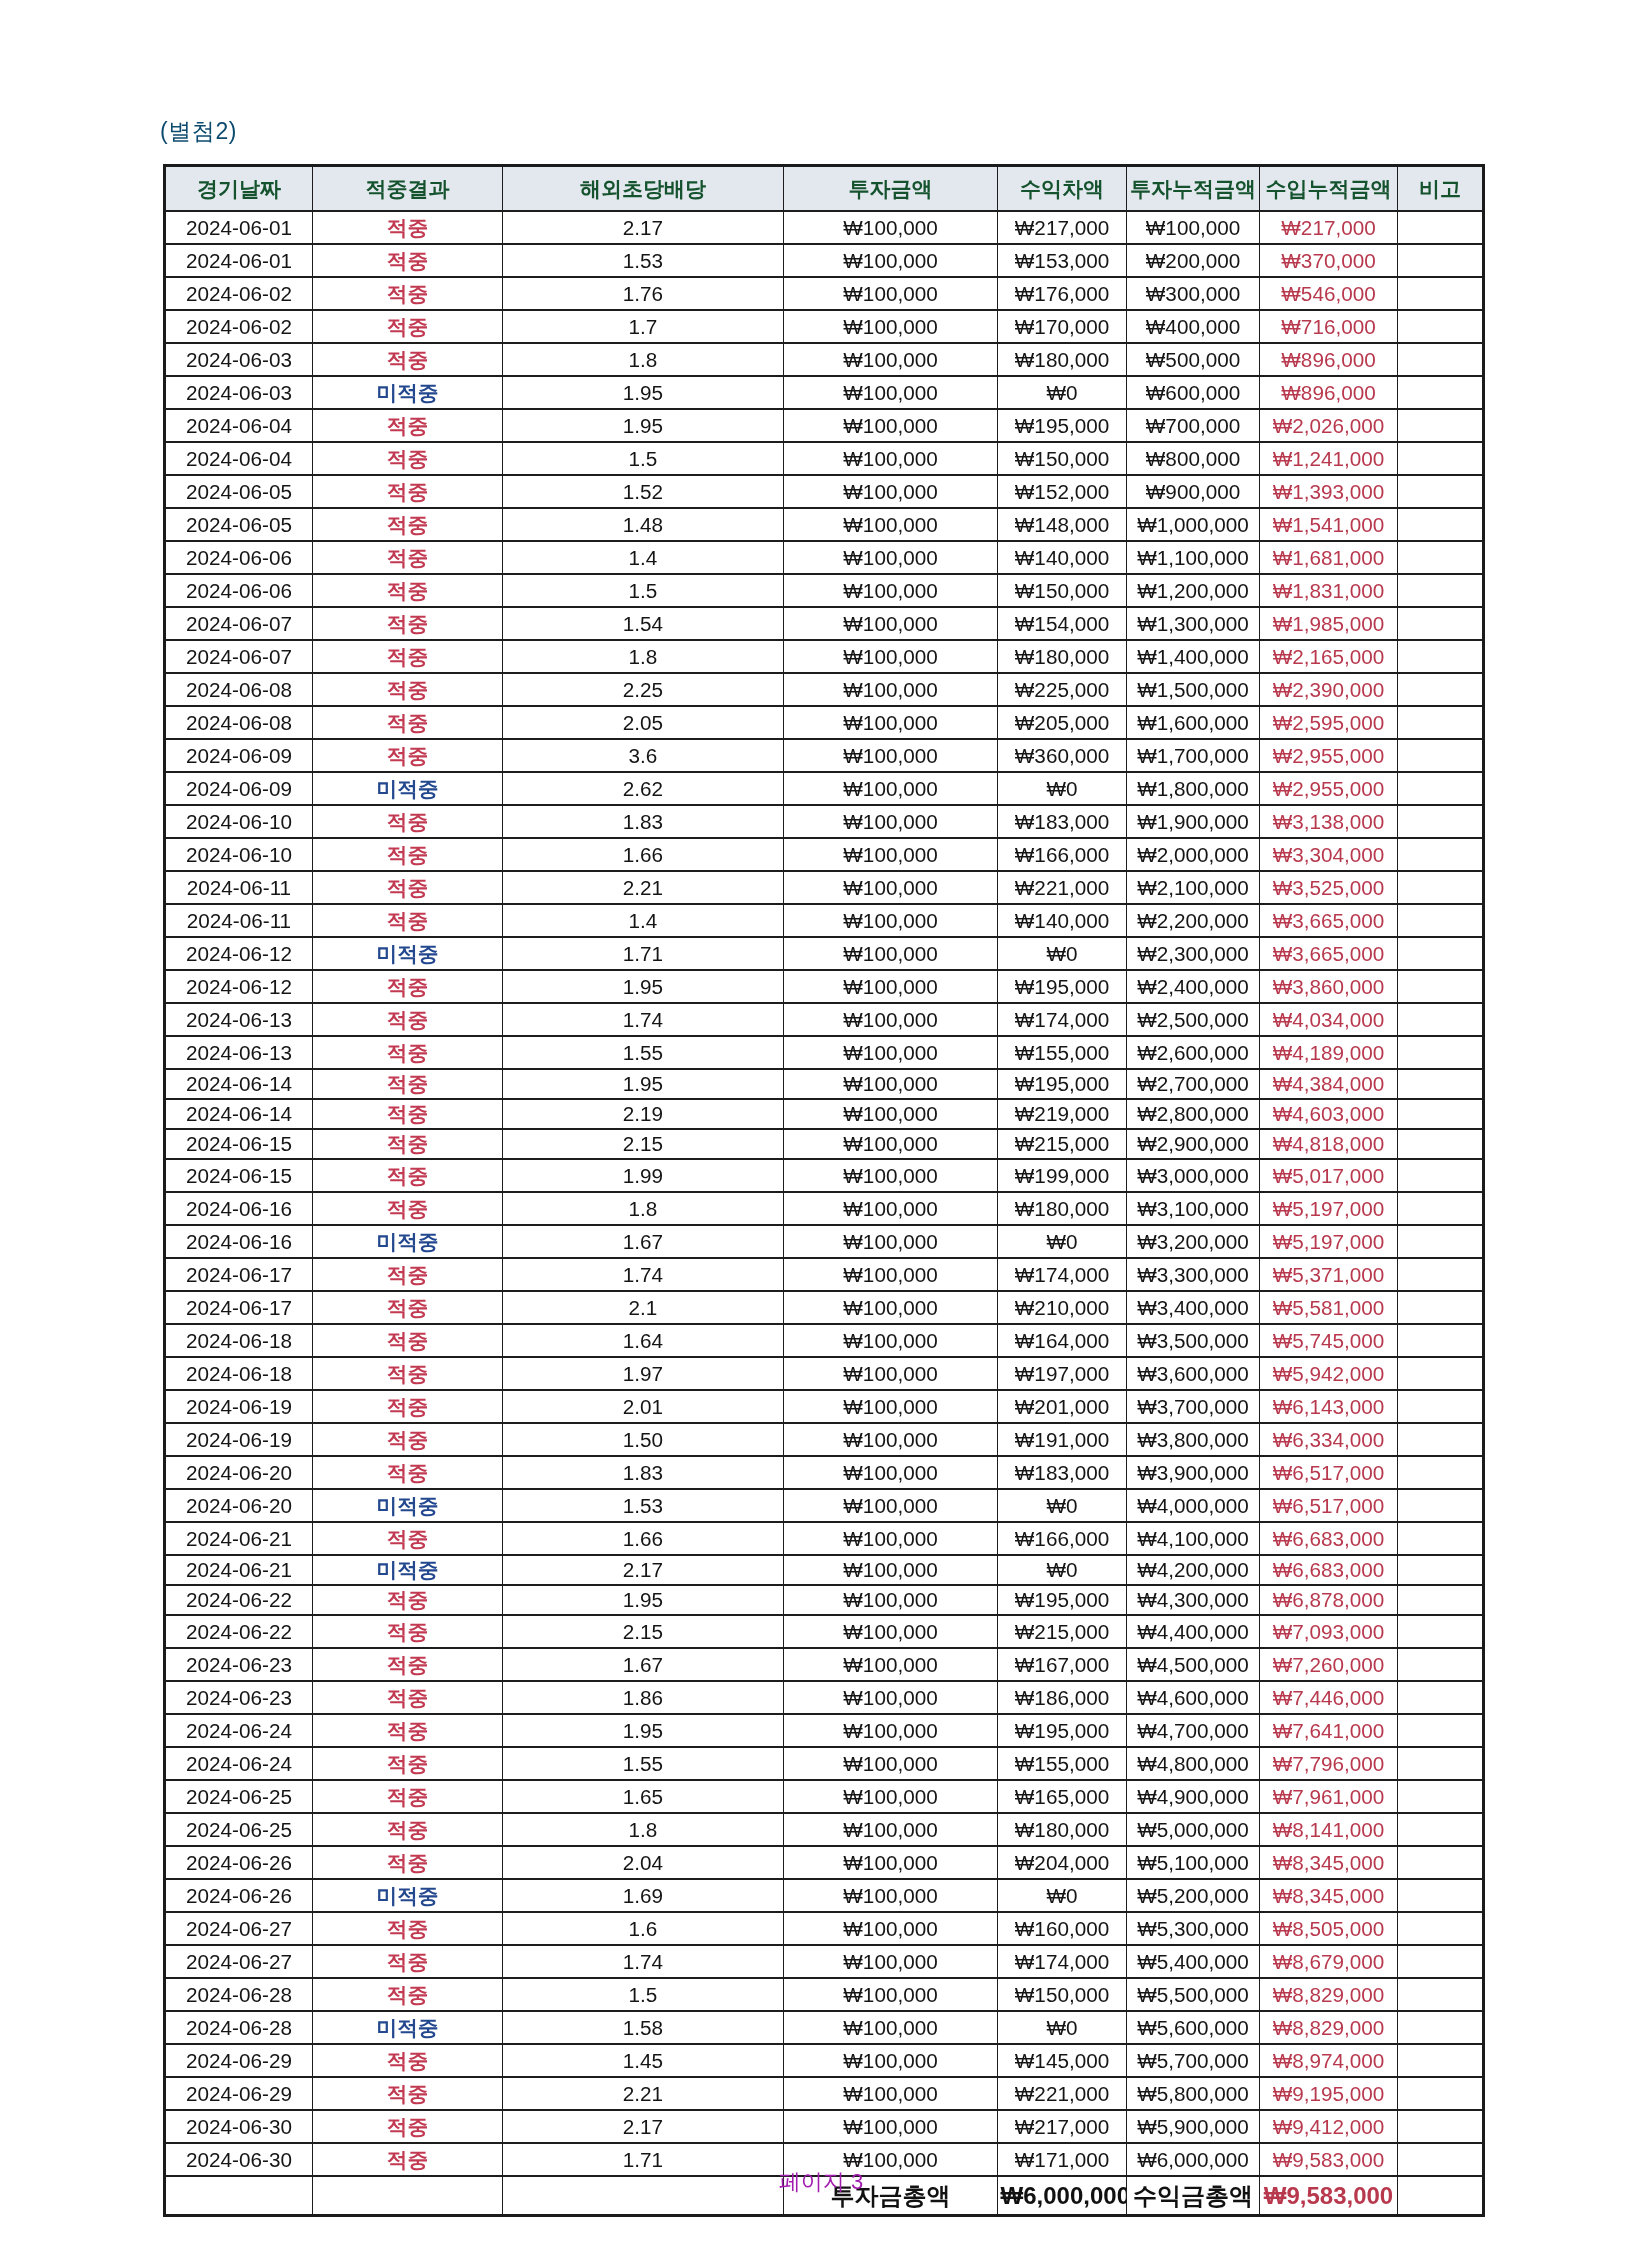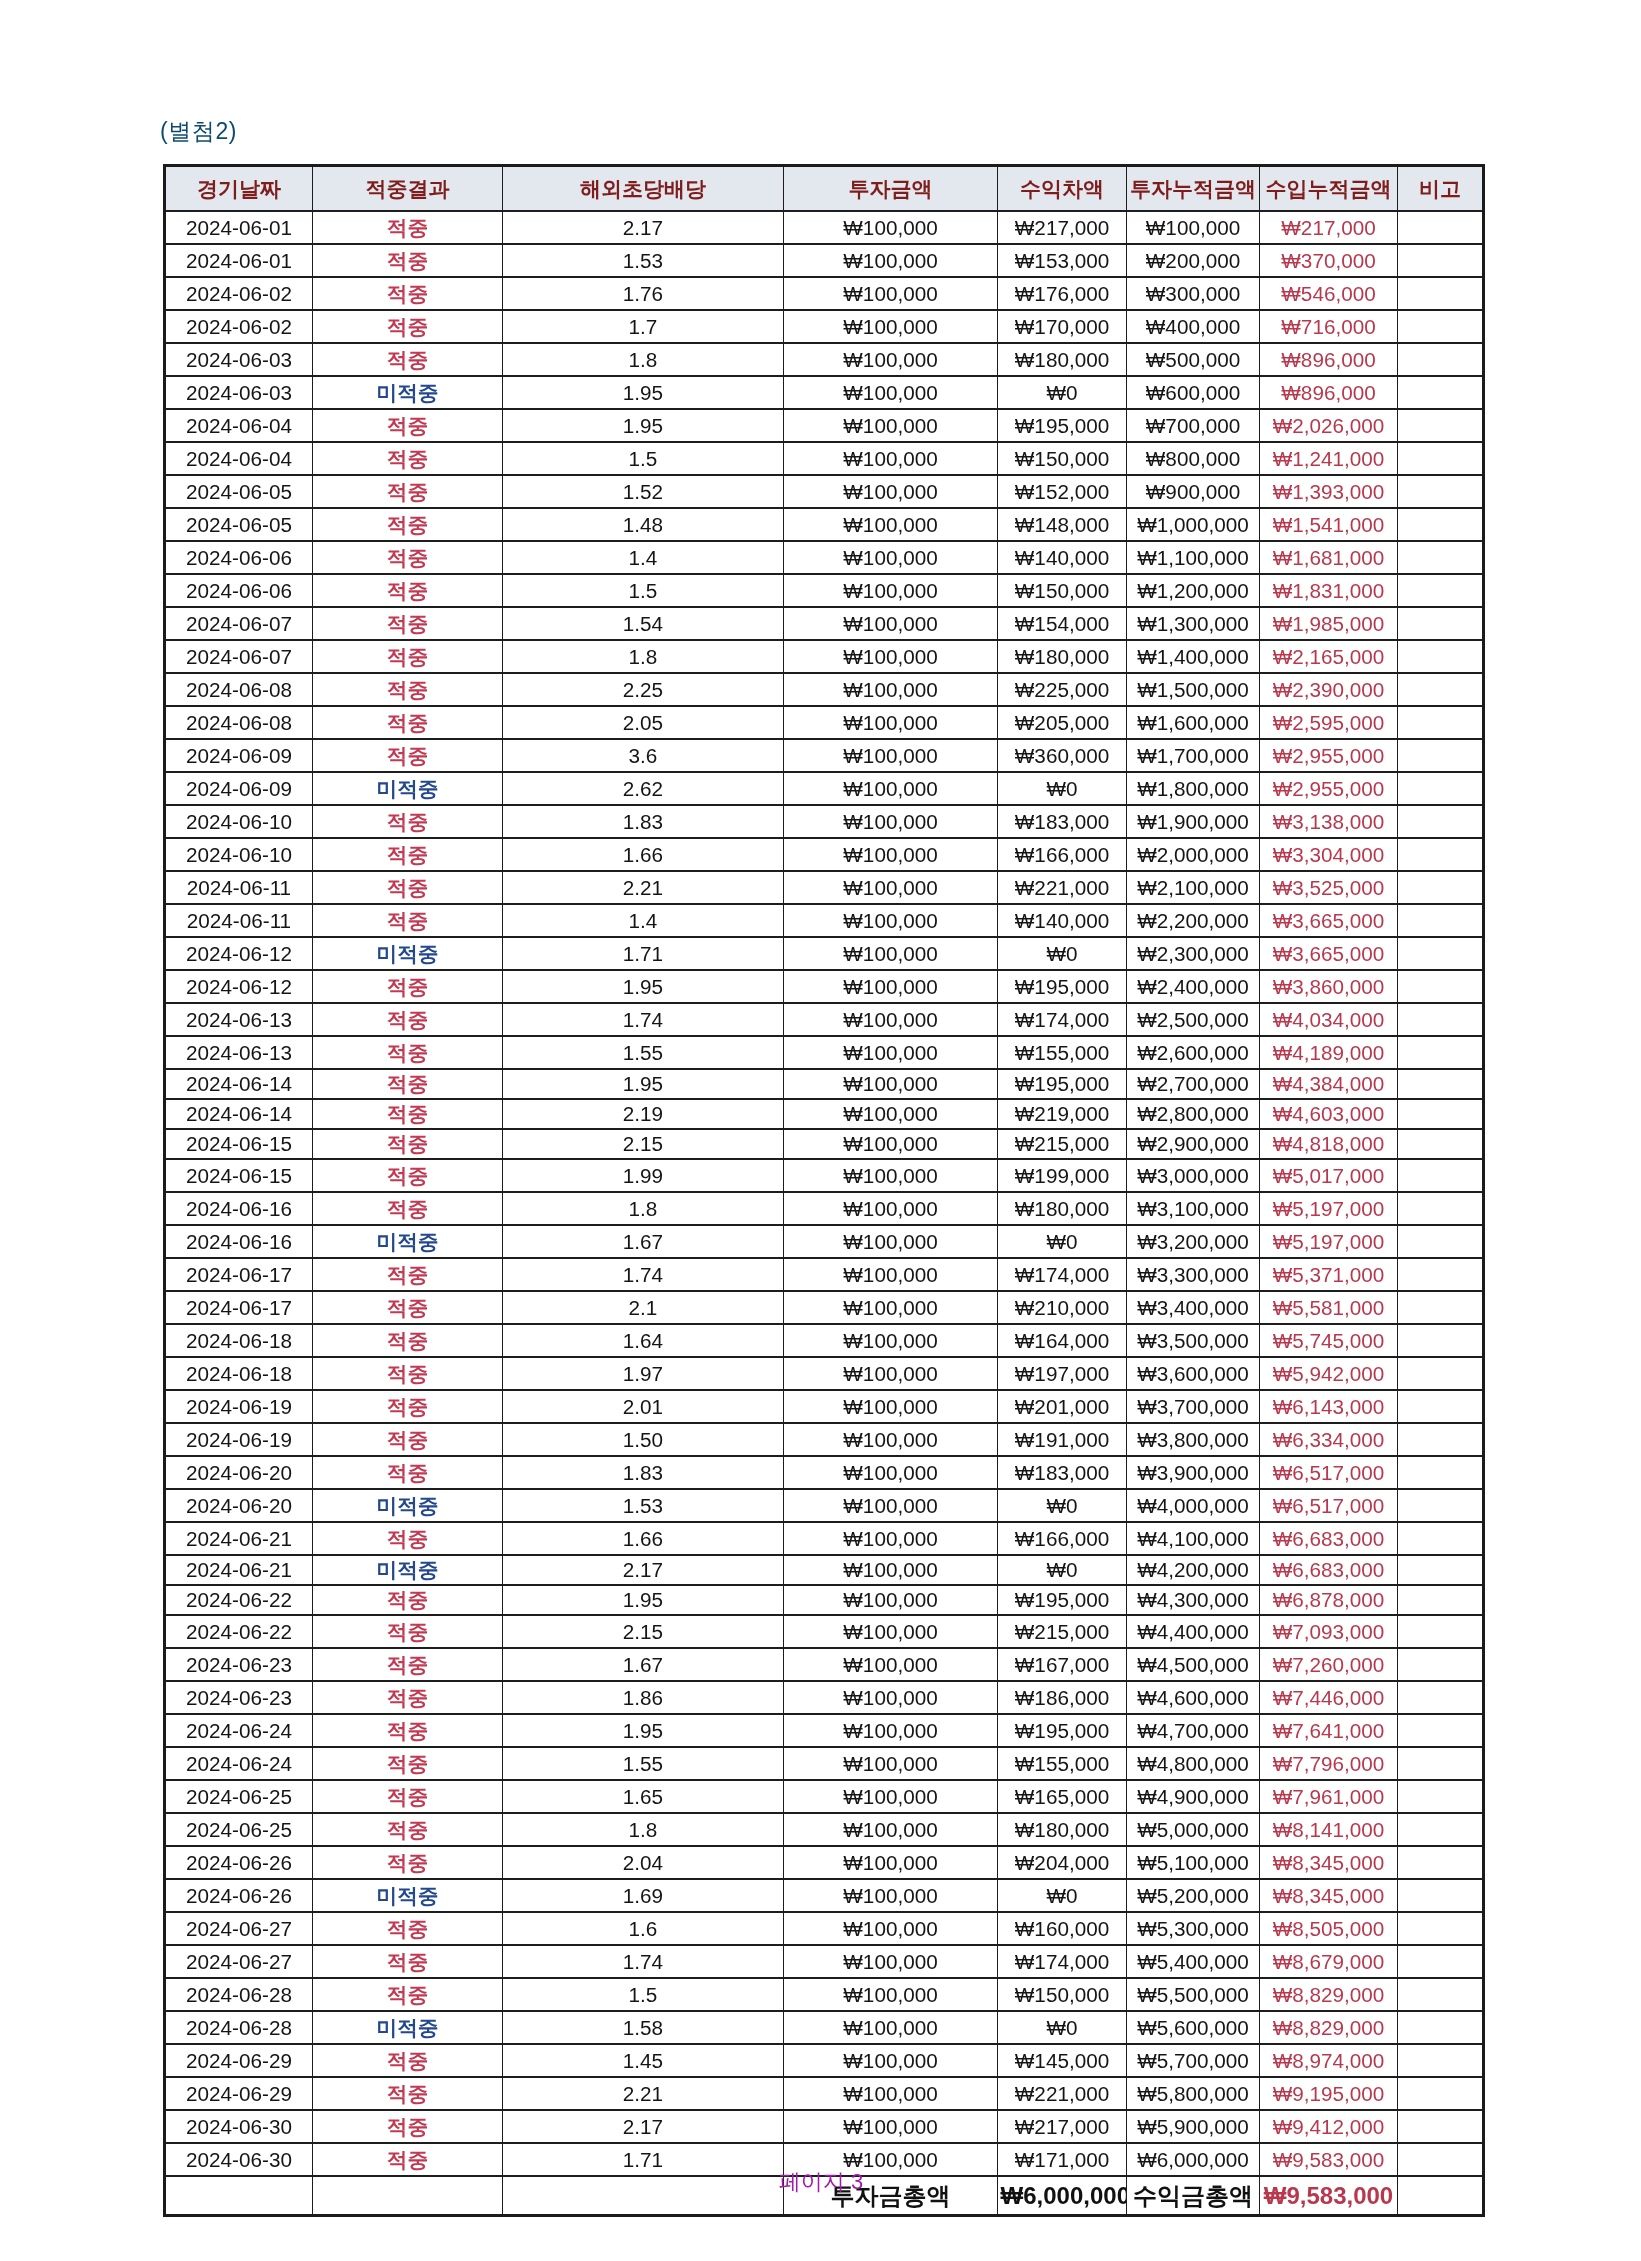--- a/index.html
+++ b/index.html
@@ -15,21 +15,21 @@
     border-collapse:collapse;table-layout:fixed;
     border:3.2px solid #1b1b1b;
   }
   .bet-table th,.bet-table td{
     border-left:1.3px solid #1d1d1d;border-right:1.3px solid #1d1d1d;
     border-top:2.6px solid #1d1d1d;border-bottom:2.6px solid #1d1d1d;
     text-align:center;vertical-align:middle;overflow:hidden;white-space:nowrap;
     padding:0 2.6px;
   }
   .bet-table thead th{
-    background:var(--header-bg,#e3e7ee);font-weight:bold;font-size:21px;height:43px;color:#7f1d1d;
+    background:var(--header-bg,#e3e7ee);font-weight:bold;font-size:21px;height:43px;color:#14532d;
   }
   .bet-table tbody td{font-size:20.7px;height:31px;}
   
   .bet-table tbody tr:nth-child(27) td{height:27px;}
   .bet-table tbody tr:nth-child(28) td{height:21px;}
   .bet-table tbody tr:nth-child(29) td{height:21px;}
   .bet-table tbody tr:nth-child(42) td{height:26px;}
   .bet-table tbody tr:nth-child(43) td{height:27px;}
   td.hit{color:var(--hit-red,#c23a52);font-weight:bold;}
   td.miss{color:var(--miss-blue,#24488e);font-weight:bold;}

